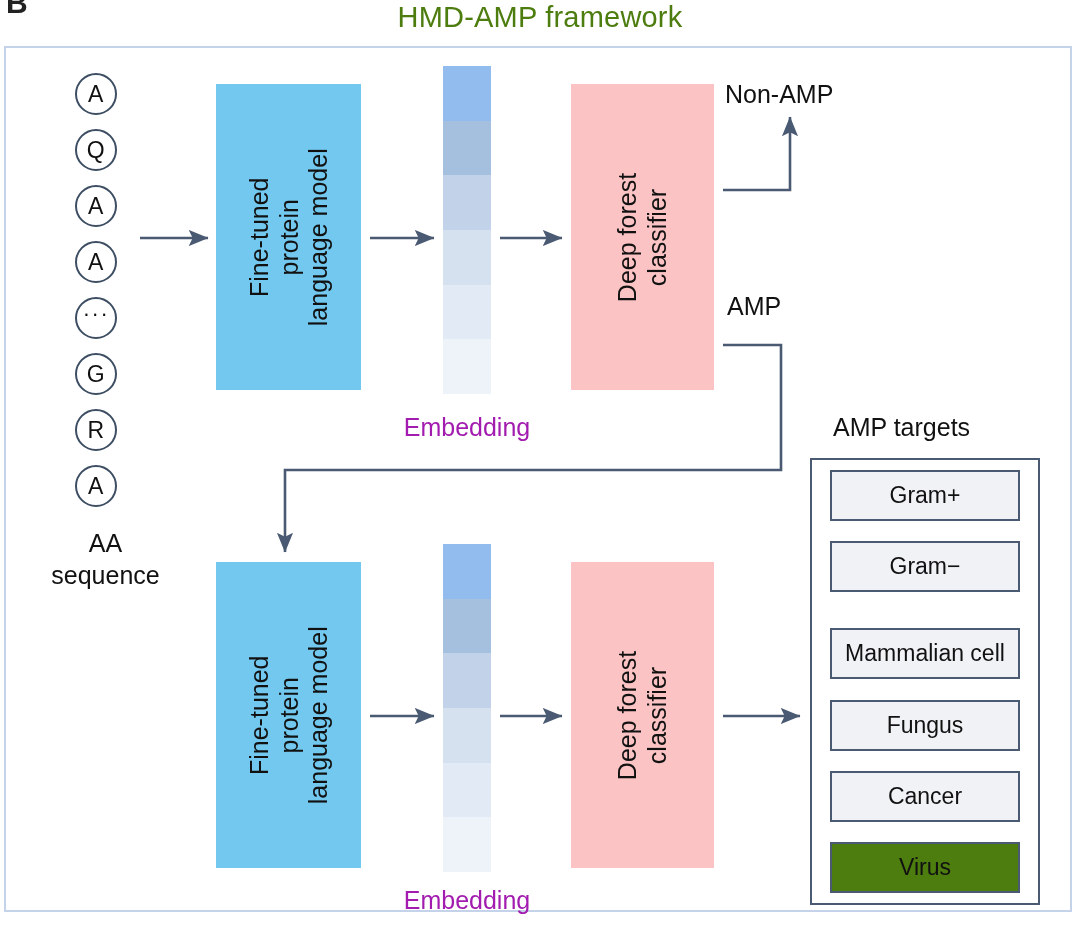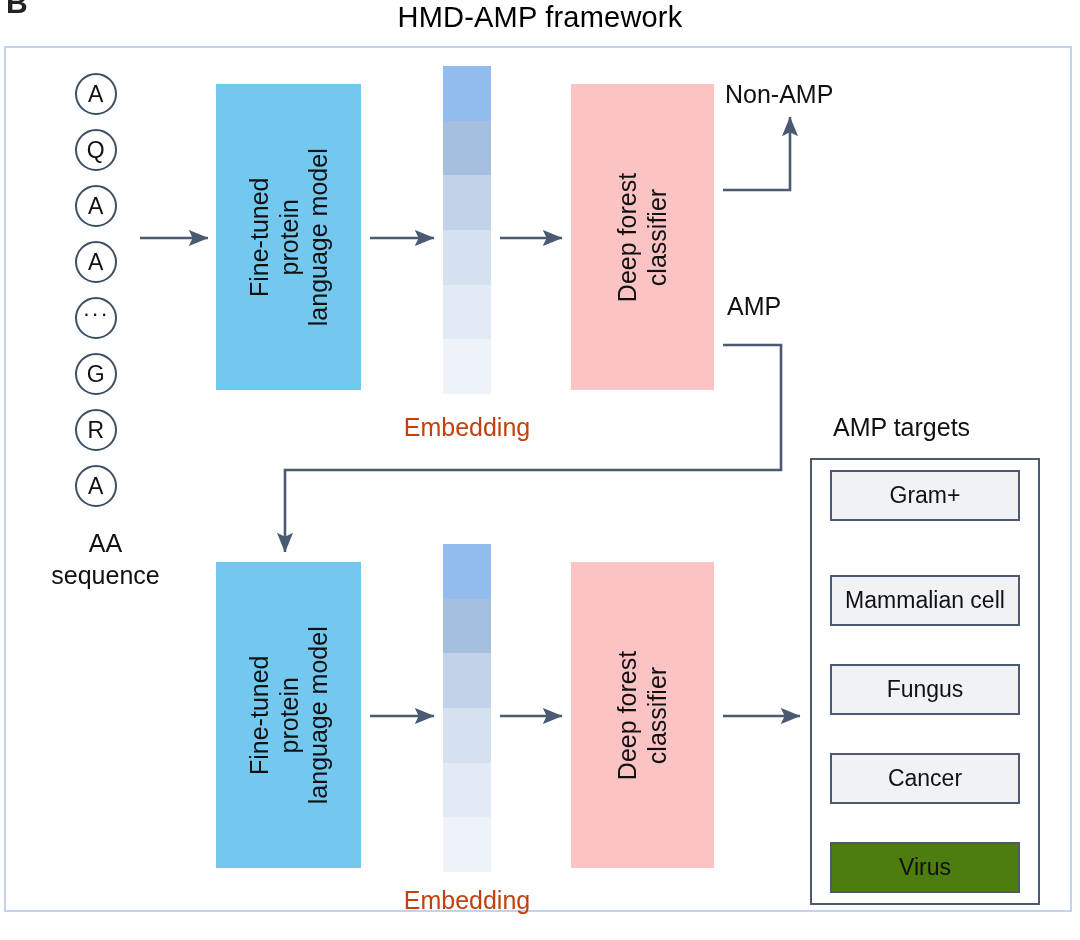--- a/index.html
+++ b/index.html
@@ -36,21 +36,21 @@
 
   
   .fig-title {
     position: absolute;
     left: 0;
     top: 1px;
     width: 1080px;
     text-align: center;
     font-size: 29px;
     font-weight: 400;
-    color: #000000;
+    color: #4d7c0f;
     letter-spacing: .2px;
   }
 
   
   .outer-frame {
     position: absolute;
     left: 4px;
     top: 46px;
     width: 1068px;
     height: 866px;
@@ -128,21 +128,21 @@
   }
   .embed-strip .cell { flex: 1 1 0; width: 100%; }
   .embed-top { left: 443px; top: 66px;  height: 328px; }
   .embed-bot { left: 443px; top: 544px; height: 328px; }
 
   .embed-caption {
     position: absolute;
     width: 300px;
     text-align: center;
     font-size: 25px;
-    color: #c2410c;
+    color: #a21caf;
   }
   .embed-caption-top { left: 317px; top: 413px; }
   .embed-caption-bot { left: 317px; top: 886px; }
 
   
   .flow-label {
     position: absolute;
     font-size: 25px;
     color: #111;
     white-space: nowrap;
@@ -265,20 +265,21 @@
     <div class="vtext">
       <div>Deep forest</div>
       <div>classifier</div>
     </div>
   </div>
 
   <div class="flow-label label-targets">AMP targets</div>
 
   <div class="targets-frame" style="border-color: rgb(74, 90, 114);">
     <div class="target-box" style="border-color: rgb(74, 90, 114); background: rgb(240, 242, 246);">Gram+</div>
+    <div class="target-box" style="border-color: rgb(74, 90, 114); background: rgb(240, 242, 246);">Gram−</div>
     <div class="target-box" style="border-color: rgb(74, 90, 114); background: rgb(240, 242, 246); margin-top: 16px;">Mammalian cell</div>
     <div class="target-box" style="border-color: rgb(74, 90, 114); background: rgb(240, 242, 246);">Fungus</div>
     <div class="target-box" style="border-color: rgb(74, 90, 114); background: rgb(240, 242, 246);">Cancer</div>
     <div class="target-box" style="border-color: rgb(74, 90, 114); background: #4d7c0f;">Virus</div>
   </div>
 
   <svg id="connectors" viewBox="0 0 1080 940">
     <defs>
       <marker id="ah" markerWidth="9" markerHeight="9" refX="7.4" refY="3.1" orient="auto" markerUnits="strokeWidth">
         <path d="M0,0 L7.6,3.1 L0,6.2 L1.5,3.1 z" fill="#4a5a72"></path>

